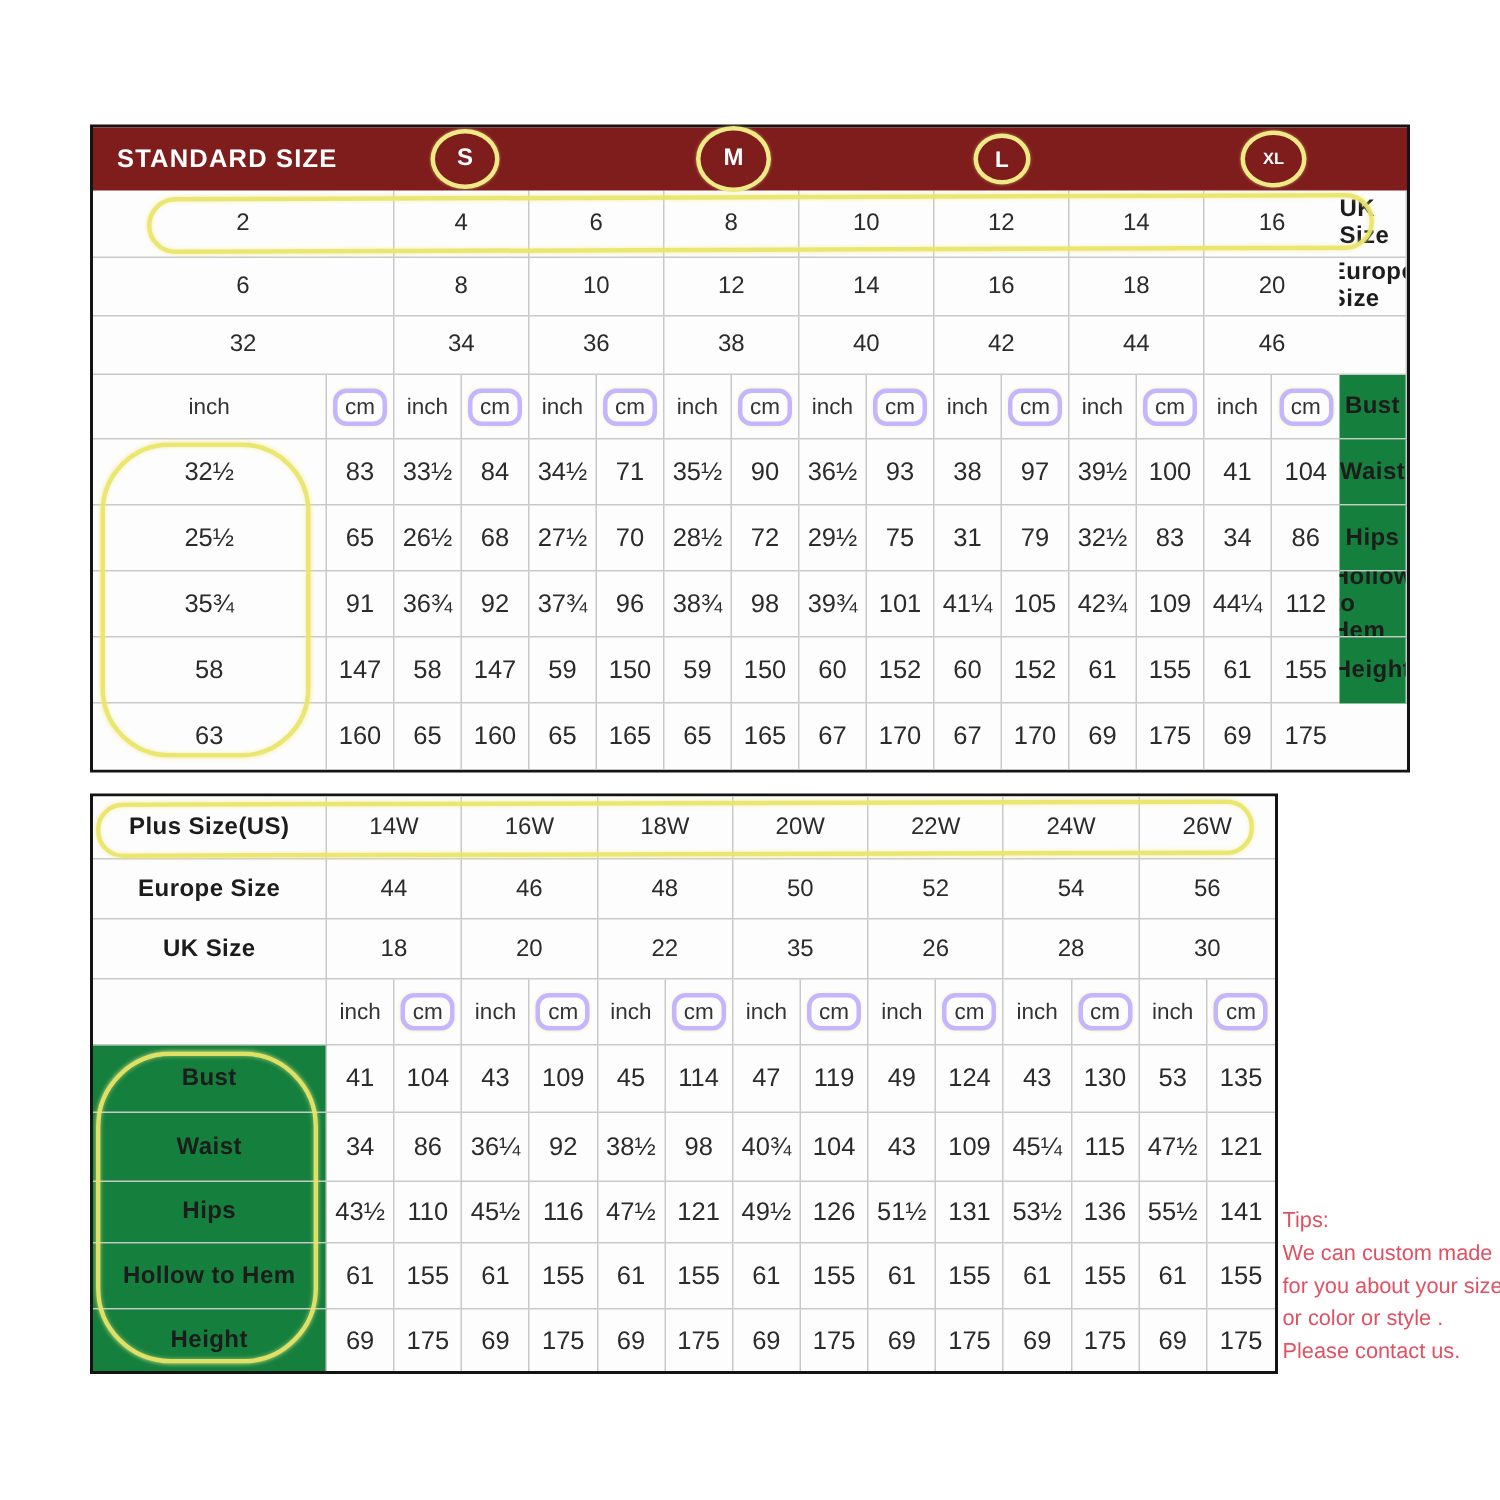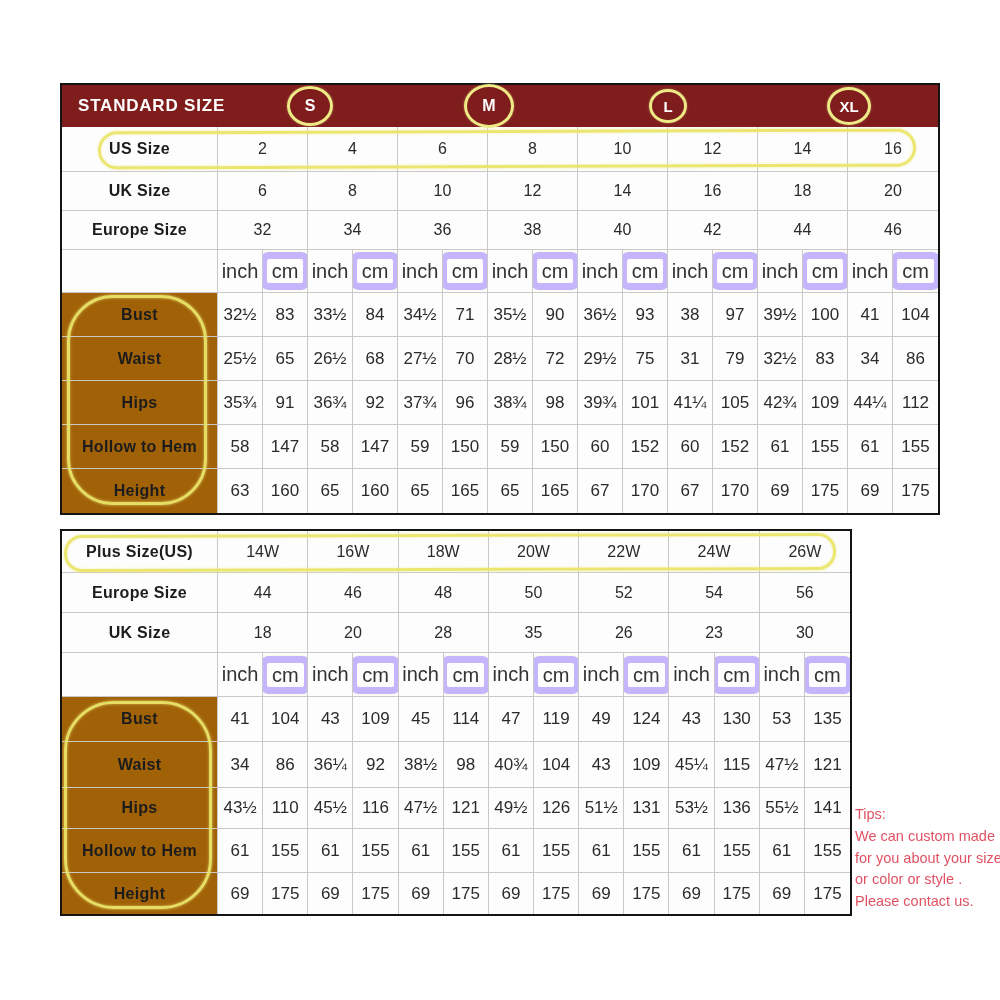--- a/index.html
+++ b/index.html
@@ -20,25 +20,25 @@
 
   
   .grid{display:grid;background:#fdfdfd;}
   #std-grid{grid-template-columns:156px repeat(16,1fr);grid-template-rows:45px 39px 39px 43px 44px 44px 44px 44px 44px;}
   #plus-grid{grid-template-columns:156px repeat(14,1fr);grid-template-rows:42px 40px 40px 44px 45px 46px 41px 44px 41px;}
   .cell{border-right:1px solid #c9c9c9;border-bottom:1px solid #c9c9c9;display:flex;align-items:center;justify-content:center;
         color:#2b2b2b;box-sizing:border-box;overflow:hidden;}
   .cell.lc{border-right:none;}
   .cell.lr{border-bottom:none;}
   .lbl{font-weight:bold;font-size:16px;color:#1c1c1c;letter-spacing:.3px;}
-  .gray{background:#a16207;}
+  .gray{background:#15803d;}
   .szv{font-size:16px;grid-column:span 2;}
-  .unit{font-size:20px;color:#333;}
+  .unit{font-size:15px;color:#333;}
   .mval{font-size:17px;}
-  .hl{display:inline-block;border:7px solid #c4b5fd;border-radius:9px;padding:2px 5px;line-height:1;
+  .hl{display:inline-block;border:3px solid #c4b5fd;border-radius:9px;padding:2px 5px;line-height:1;
       box-shadow:0 0 2px rgba(240,235,140,.7);}
 
   
   .anno{position:absolute;border:3px solid rgba(234,229,104,.95);pointer-events:none;box-sizing:border-box;
         box-shadow:0 0 3px rgba(240,235,140,.8), inset 0 0 3px rgba(240,235,140,.6);}
   #anno-us-row{left:98px;top:130px;width:818px;height:38px;border-radius:20px;transform:rotate(-.2deg);}
   #anno-std-labels{left:67px;top:295px;width:140px;height:210px;border-radius:46px;}
   #anno-plus-row{left:64px;top:534px;width:772px;height:37px;border-radius:18px;transform:rotate(-.15deg);}
   #anno-plus-labels{left:64px;top:701px;width:148px;height:208px;border-radius:50px;}
 
@@ -50,24 +50,23 @@
 
 <div class="page">
 
   <section class="tblwrap" id="std-wrap">
     <div class="bar">
       <span class="bar-title">STANDARD SIZE</span>
 
     <span class="szoval" style="left: 225px; top: 1px; width: 46px; height: 40px; font-size: 16px;">S</span>
         <span class="szoval" style="left: 402px; top: -1px; width: 50px; height: 44px; font-size: 16px;">M</span>
         <span class="szoval" style="left: 587px; top: 4px; width: 38px; height: 34px; font-size: 15px;">L</span>
-        <span class="szoval" style="left: 765px; top: 2px; width: 44px; height: 38px; font-size: 15px;">XL</span>
+        <span class="szoval" style="left: 765px; top: 2px; width: 44px; height: 38px; font-size: 11px;">XL</span>
       </div>
     <div class="grid" id="std-grid">
-        <div class="cell lbl">US Size</div>
         <div class="cell szv">2</div>
         <div class="cell szv">4</div>
         <div class="cell szv">6</div>
         <div class="cell szv">8</div>
         <div class="cell szv">10</div>
         <div class="cell szv">12</div>
         <div class="cell szv">14</div>
         <div class="cell lc szv">16</div>
         <div class="cell lbl">UK Size</div>
         <div class="cell szv">6</div>
@@ -222,24 +221,24 @@
         <div class="cell szv">44</div>
         <div class="cell szv">46</div>
         <div class="cell szv">48</div>
         <div class="cell szv">50</div>
         <div class="cell szv">52</div>
         <div class="cell szv">54</div>
         <div class="cell lc szv">56</div>
         <div class="cell lbl">UK Size</div>
         <div class="cell szv">18</div>
         <div class="cell szv">20</div>
-        <div class="cell szv">28</div>
+        <div class="cell szv">22</div>
         <div class="cell szv">35</div>
         <div class="cell szv">26</div>
-        <div class="cell szv">23</div>
+        <div class="cell szv">28</div>
         <div class="cell lc szv">30</div>
         <div class="cell unit"></div>
         <div class="cell unit">inch</div>
         <div class="cell unit">
           <span class="hl">cm</span>
         </div>
         <div class="cell unit">inch</div>
         <div class="cell unit">
           <span class="hl">cm</span>
         </div>

